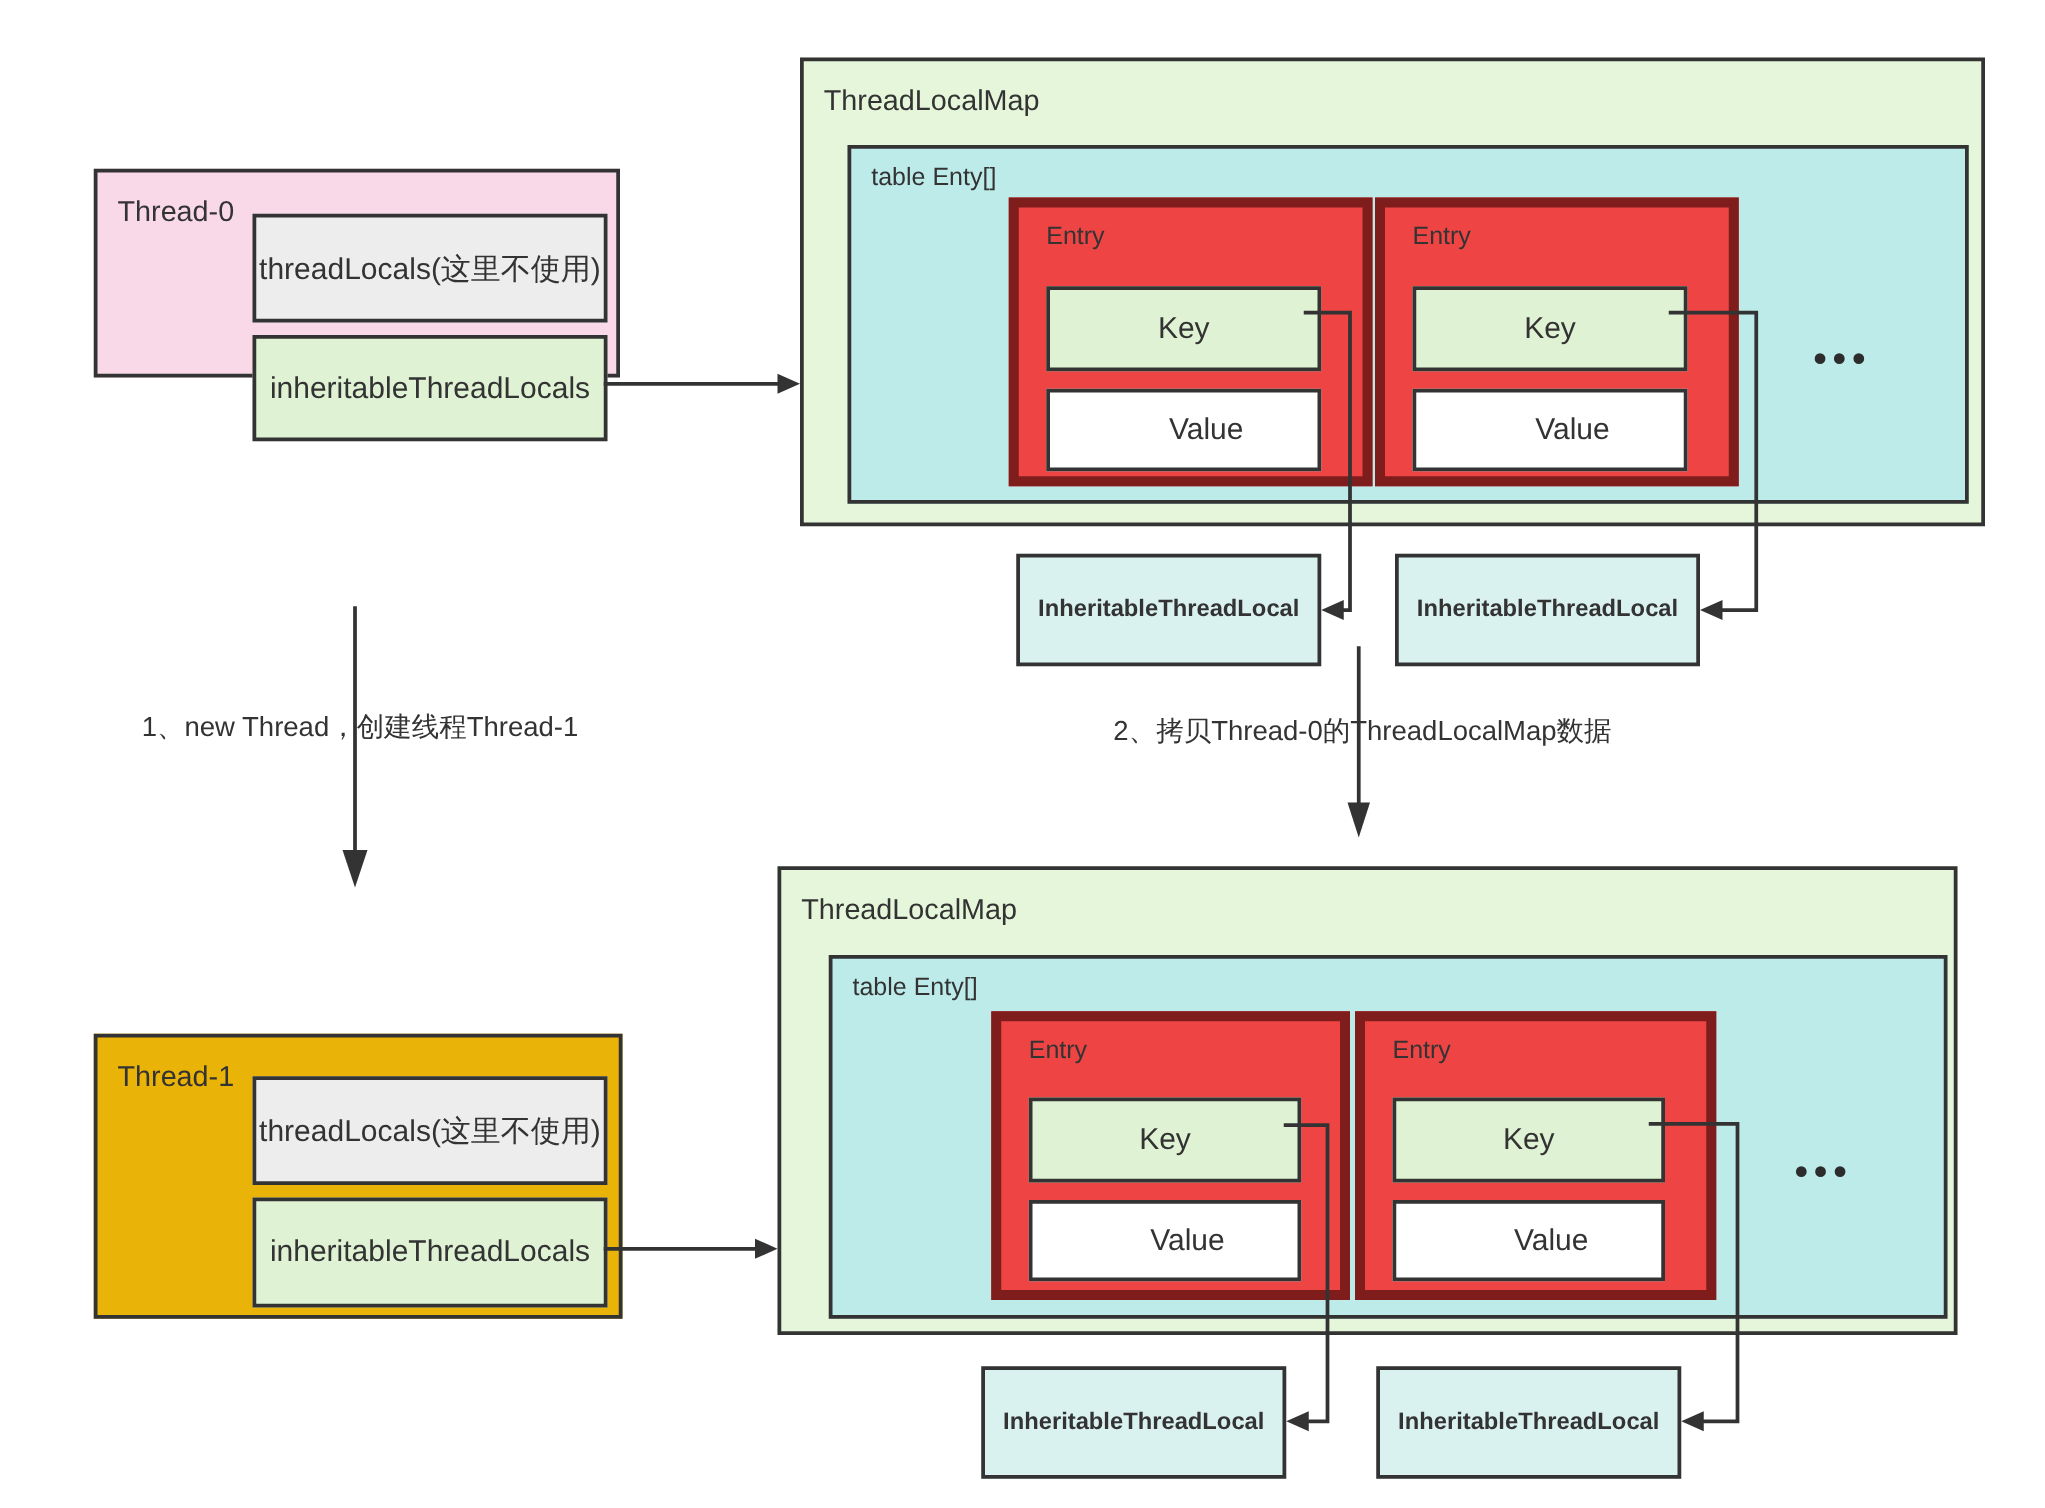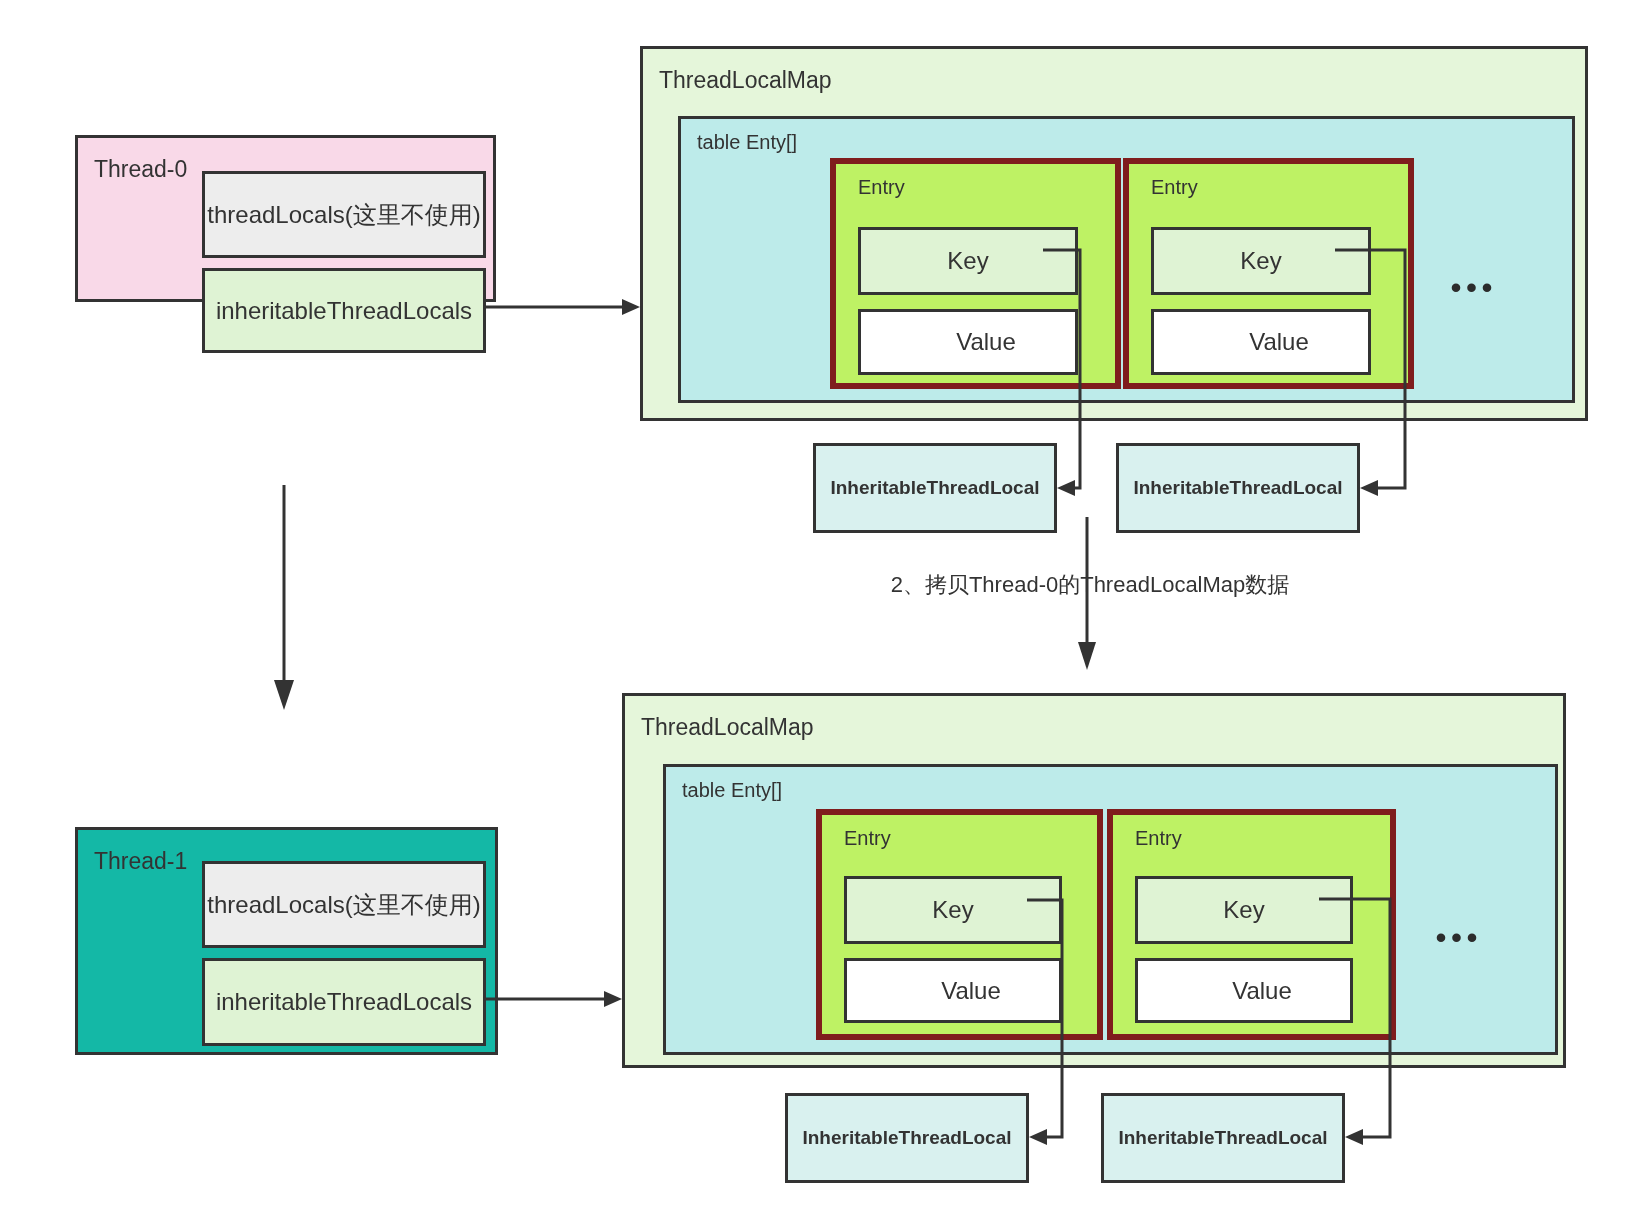--- a/index.html
+++ b/index.html
@@ -30,39 +30,39 @@
   #t0{left:75px;top:135px;width:421px;height:167px;background:#f9d9e8;}
   #t0 .g1{left:124px;top:33px;width:284px;height:87px;background:#ededed;}
   #t0 .g2{left:124px;top:130px;width:284px;height:85px;background:#dff3d4;}
 
   
   #mapA{left:640px;top:46px;width:948px;height:375px;background:#e5f6da;}
   #tableA{position:absolute;left:35px;top:67px;width:897px;height:287px;background:#bdebea;border:3px solid #333;box-sizing:border-box;}
   #tableA .table-label{position:absolute;left:16px;top:12px;font-size:20px;}
   #eA1{left:126px;top:39px;width:291px;height:231px;}
   #eA2{left:419px;top:39px;width:291px;height:231px;}
-  .entry{position:absolute;border:6px solid #7f1d1d;box-sizing:border-box;background:#bef264;margin-left:23px;}
+  .entry{position:absolute;border:8px solid #7f1d1d;box-sizing:border-box;background:#ef4444;}
   .entry .key{left:22px;top:63px;width:220px;height:68px;background:#dff3d4;}
   .entry .value{left:22px;top:145px;width:220px;height:66px;background:#ffffff;padding-left:36px;}
   #dotsA{left:1474px;top:288px;}
 
   
   .ref{
     position:absolute;border:3px solid #333;box-sizing:border-box;background:#d9f1ef;
     display:flex;align-items:center;justify-content:center;font-size:19px;white-space:nowrap;font-weight:bold;
   }
   #rA1{left:813px;top:443px;width:244px;height:90px;}
   #rA2{left:1116px;top:443px;width:244px;height:90px;}
 
   
   #s1{left:288px;top:582px;}
   #s2{left:1090px;top:585px;}
 
   
-  #t1{left:75px;top:827px;width:423px;height:228px;background:#14b8a6;}
+  #t1{left:75px;top:827px;width:423px;height:228px;background:#eab308;}
   #t1 .g1{left:124px;top:31px;width:284px;height:87px;background:#ededed;}
   #t1 .g2{left:124px;top:128px;width:284px;height:88px;background:#dff3d4;}
 
   
   #mapB{left:622px;top:693px;width:944px;height:375px;background:#e5f6da;}
   #tableB{position:absolute;left:38px;top:68px;width:895px;height:291px;background:#bdebea;border:3px solid #333;box-sizing:border-box;}
   #tableB .table-label{position:absolute;left:16px;top:12px;font-size:20px;}
   #eB1{left:127px;top:42px;width:287px;height:231px;}
   #eB2{left:418px;top:42px;width:289px;height:231px;}
   #tableB .entry .key{left:22px;top:61px;width:218px;height:68px;}
@@ -114,20 +114,21 @@
   </div>
   <span class="dots" id="dotsA">•••</span>
 
   <div class="ref" id="rA1">
     <span>InheritableThreadLocal</span>
   </div>
   <div class="ref" id="rA2">
     <span>InheritableThreadLocal</span>
   </div>
 
+  <span class="step-label" id="s1">1、new Thread，创建线程Thread-1</span>
   <span class="step-label" id="s2">2、拷贝Thread-0的ThreadLocalMap数据</span>
 
   <div class="box" id="t1">
     <span class="box-label">Thread-1</span>
     <div class="inner g1">
       <span>threadLocals(这里不使用)</span>
     </div>
     <div class="inner g2">
       <span>inheritableThreadLocals</span>
     </div>

